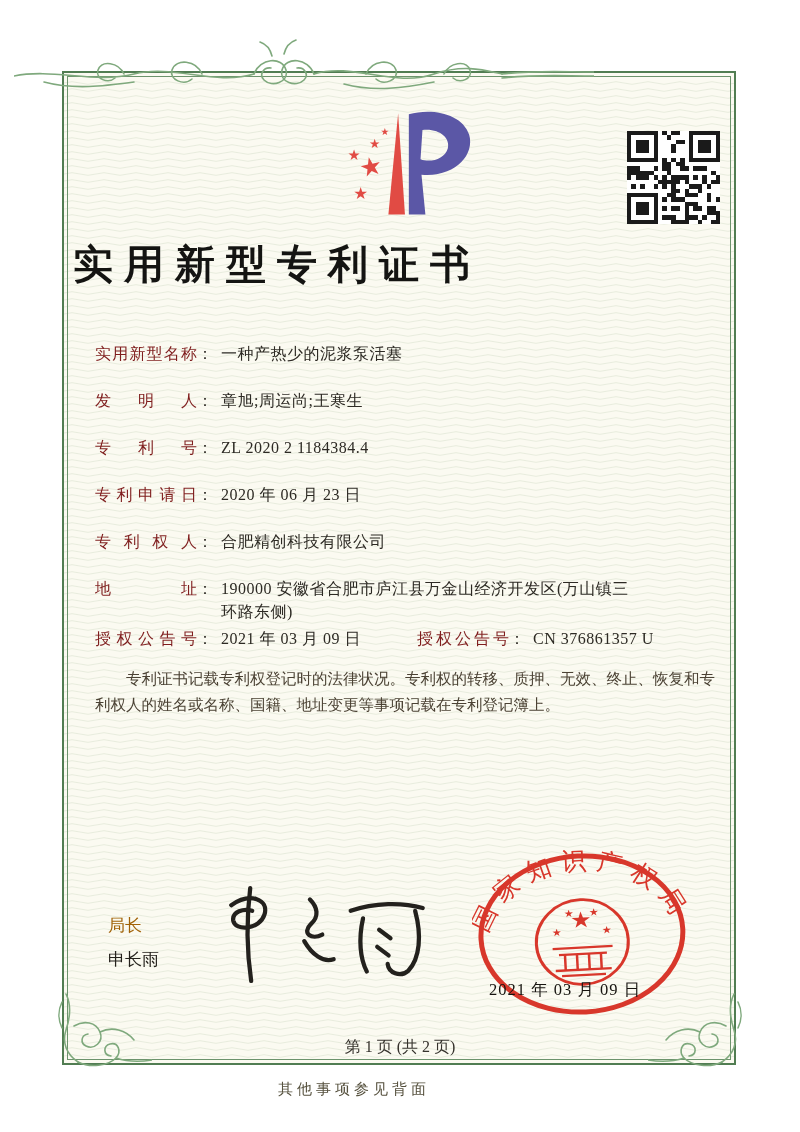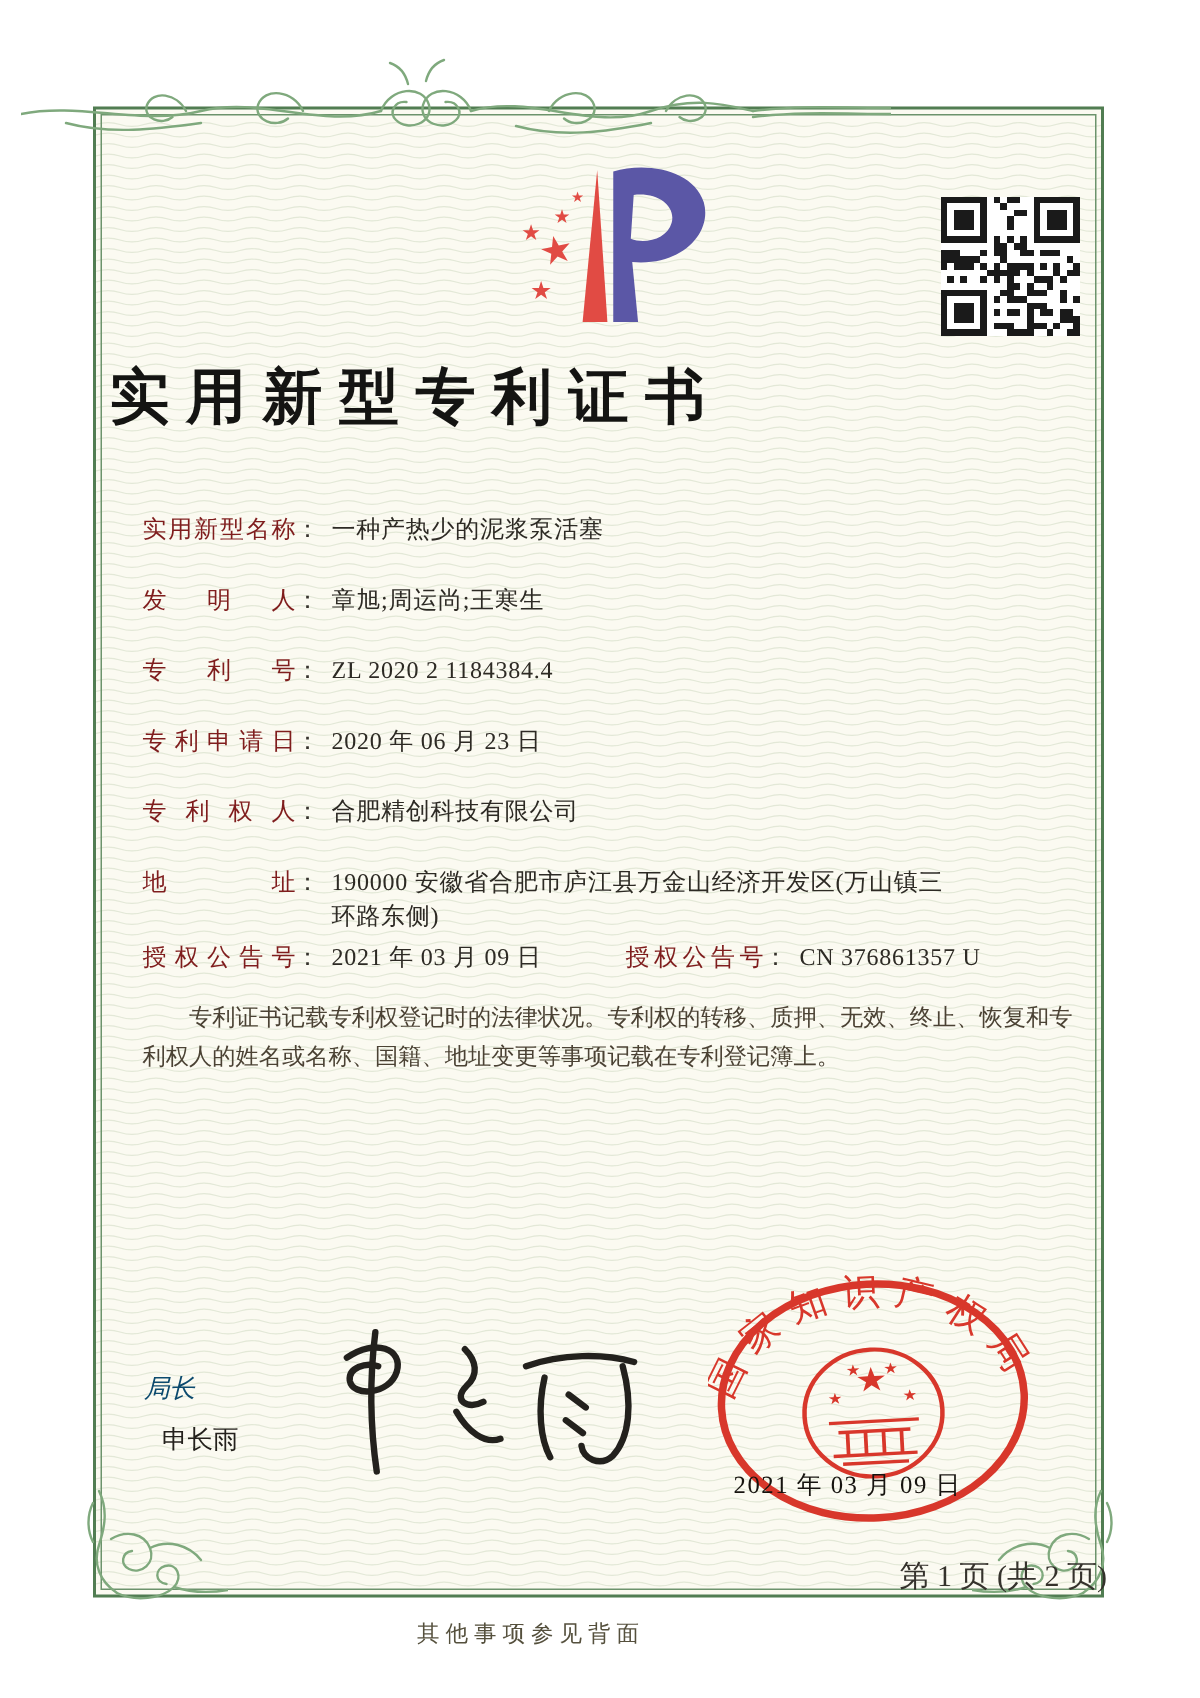--- a/index.html
+++ b/index.html
@@ -36,28 +36,28 @@
   .frow.addr{margin-bottom:4px;}
   .lbl{display:inline-block;width:102px;text-align:justify;text-align-last:justify;color:#7f1d1d;flex:0 0 102px;}
   .colon{margin-right:8px;color:#35322c;}
   .val{color:#2d2a24;letter-spacing:.5px;white-space:pre-line;}
   .pair2{margin-left:56px;display:flex;}
   .pair2 .lbl{width:92px;flex-basis:92px;}
   
   .paras{position:absolute;left:95px;top:666px;width:620px;font-size:15.5px;line-height:26px;color:#4b4234;}
   .paras p{margin:0 0 6px 0;text-indent:2em;}
   
-  .signer-title{position:absolute;left:96px;top:914px;font-size:17px;color:#0c4a6e;font-family:"Liberation Sans","DejaVu Sans",sans-serif;font-style:italic;}
+  .signer-title{position:absolute;left:108px;top:914px;font-size:17px;color:#a16207;font-family:"Liberation Sans","DejaVu Sans",sans-serif;}
   .signer-name{position:absolute;left:108px;top:948px;font-size:17px;color:#24211c;font-family:"Liberation Sans","DejaVu Sans",sans-serif;}
   .signature{position:absolute;left:218px;top:880px;width:218px;height:110px;}
   
   .seal{position:absolute;left:472px;top:850px;width:220px;height:172px;}
   .seal-date{position:absolute;left:489px;top:979px;font-size:16.5px;letter-spacing:1px;color:#16130f;z-index:4;}
   
-  .page-info{position:absolute;left:62px;top:1037px;width:676px;text-align:right;font-size:20px;color:#35322c;}
+  .page-info{position:absolute;left:62px;top:1037px;width:676px;text-align:center;font-size:16px;color:#35322c;}
   .back-note{position:absolute;left:0;top:1080px;width:708px;text-align:center;font-size:15px;letter-spacing:4px;color:#55503d;}
   .flourish-stroke{stroke:#7fa97d;stroke-width:1.6;fill:none;stroke-linecap:round;}
   svg text.star{font-family:"DejaVu Sans",sans-serif;}
 </style>
 </head>
 <body>
 
 <div class="page">
 
   <div class="frame">

